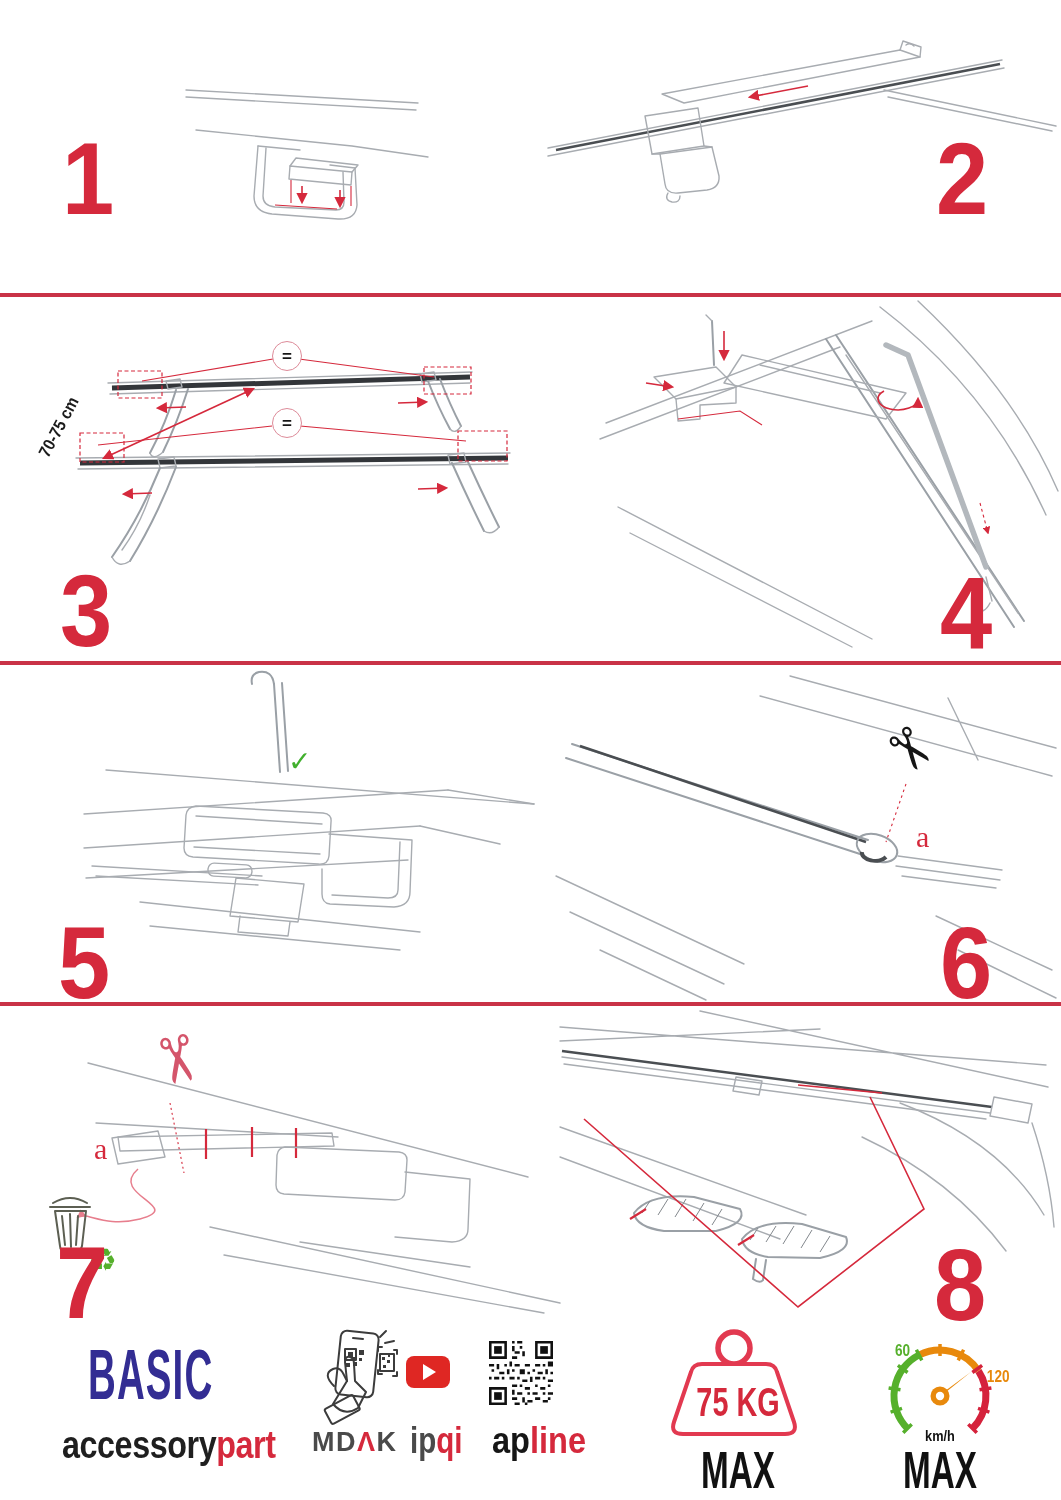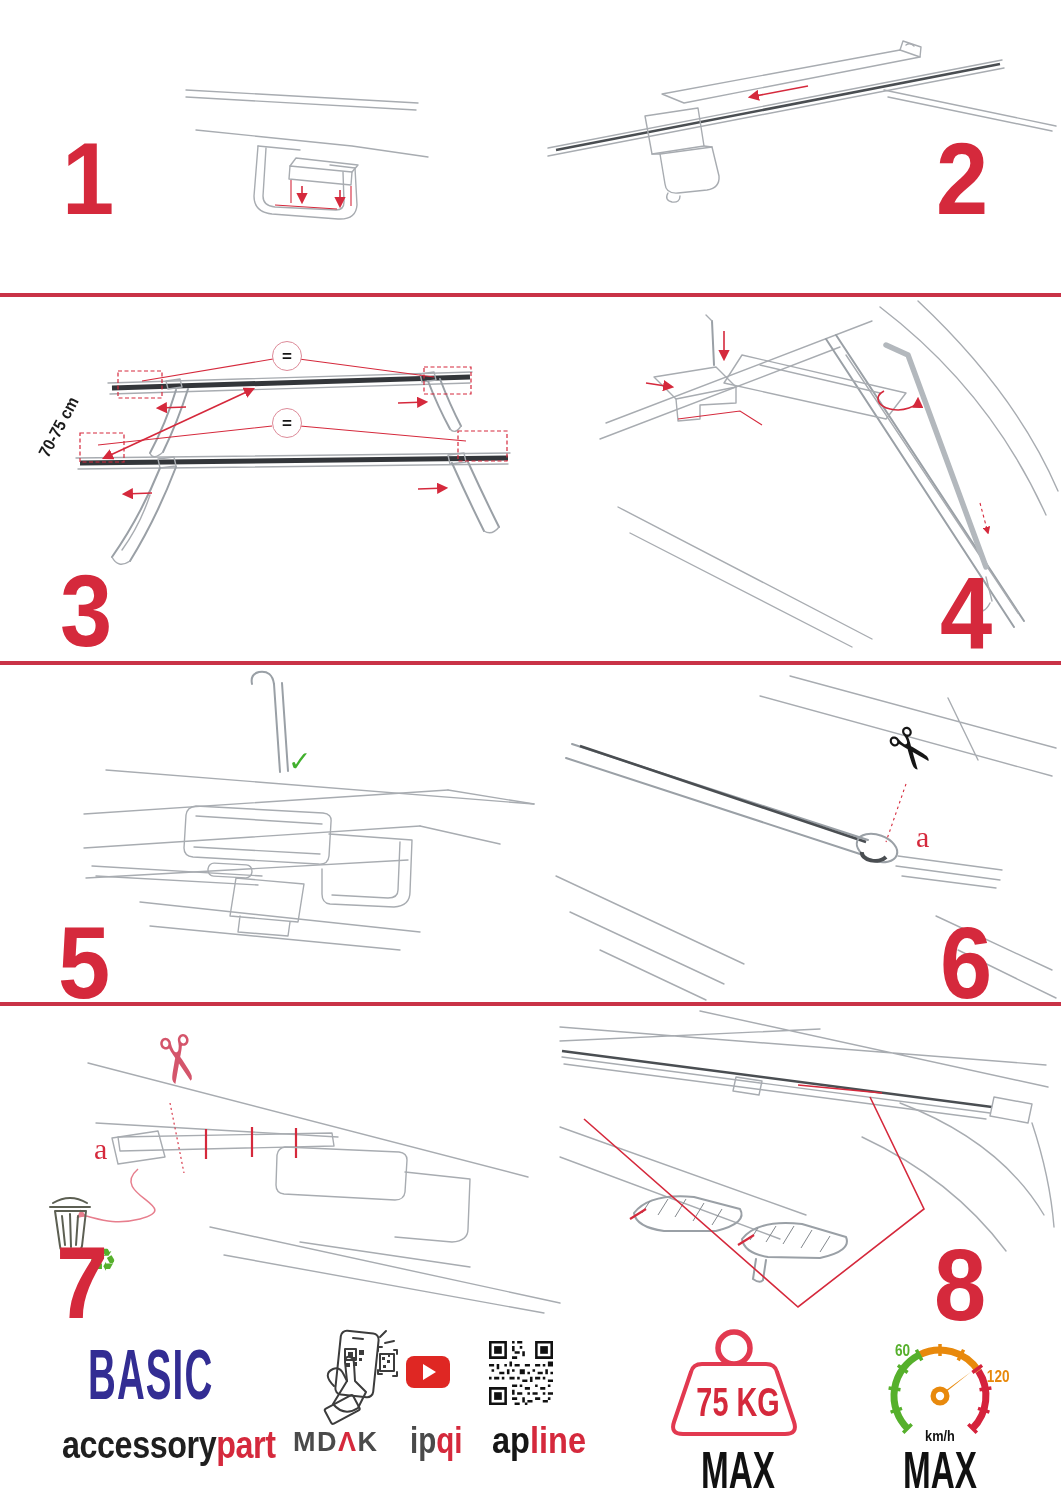--- a/index.html
+++ b/index.html
@@ -240,21 +240,21 @@
     <rect class="dk" x="39" y="25" width="11" height="11" stroke-width="1.6"></rect>
     <path class="qrf" d="M42,28h5v5h-5z M53,26h5v5h-5z M55,28h1v1h-1z M40,39h4v4h-4z M47,38h4v4h-4z M53,34h3v3h-3z M46,33h3v2h-3z"></path>
     <path class="dk" d="M28,62 Q16,50 27,45 Q34,42 38,51 L41,57"></path>
     <path class="dk" d="M41,57 L39,38 Q39,32 44,33 Q48,34 48,40 L49,57 L60,68 L52,84 Q38,93 27,80 Z"></path>
     <rect class="dk" x="20" y="77" width="32" height="17" rx="2" transform="rotate(-28 36 85)"></rect>
     <rect class="dk" x="74" y="30" width="14" height="17" stroke-width="1.5"></rect>
     <path class="qrf" d="M76,33h3v3h-3z M81,36h3v3h-3z M77,41h3v3h-3z M82,31h2v2h-2z"></path>
     <path class="dk" d="M72,27 v-4 h4 M88,26 h3 v4 M91,48 v4 h-4 M76,50 h-4 v-4" stroke-width="1.5"></path>
     <path class="dk" d="M74,13 l6,-6 M79,19 l9,-2" stroke-width="1.8"></path>
   </svg>
-  <div class="mdak" style="left:293px;top:1429px">
+  <div class="mdak" style="left:312px;top:1429px">
     <span>MD</span><span class="red">Λ</span><span>K</span>
   </div>
 
   <div class="yt"></div>
   <div class="ipqi" style="left:410px;top:1423px">
     <span>ip</span><span class="red">qi</span>
   </div>
 
   <svg style="left:489px;top:1341px" width="64" height="64" viewBox="0 0 25 25">
     <g class="qrb">

